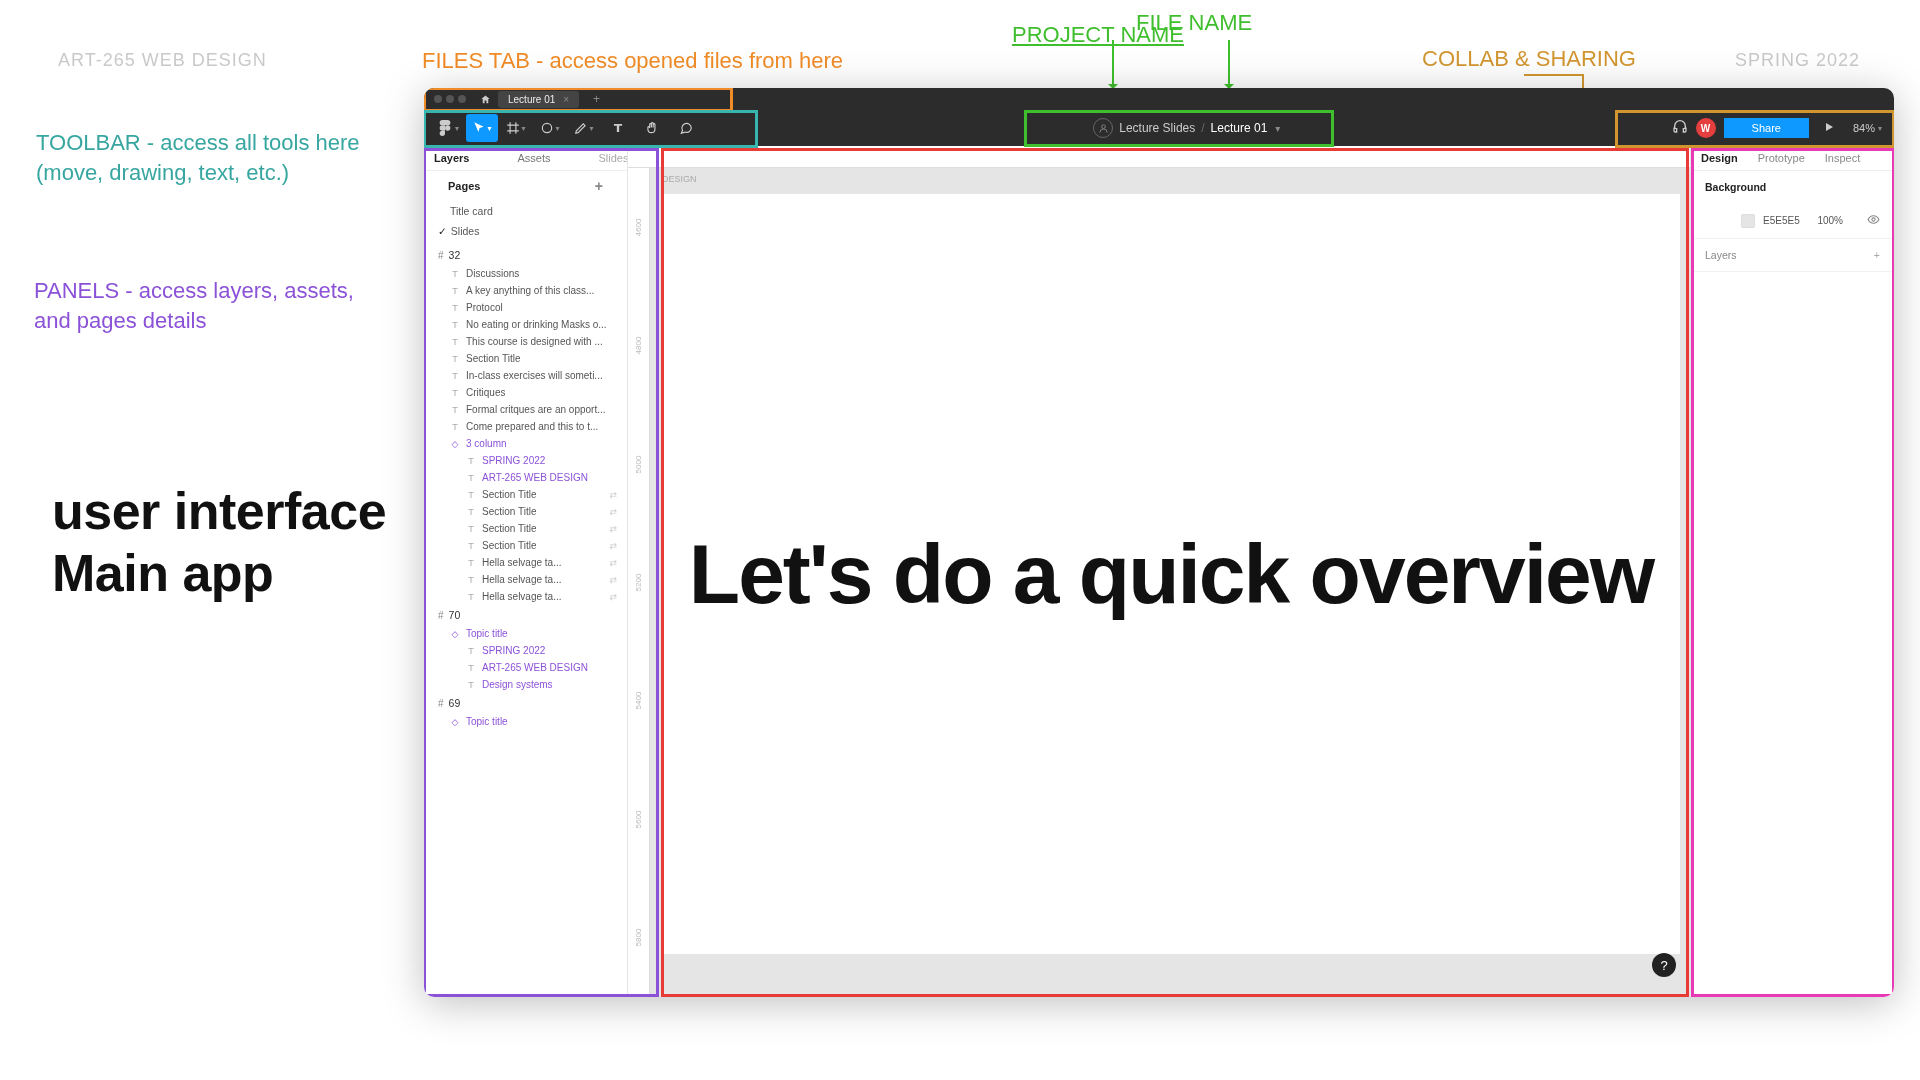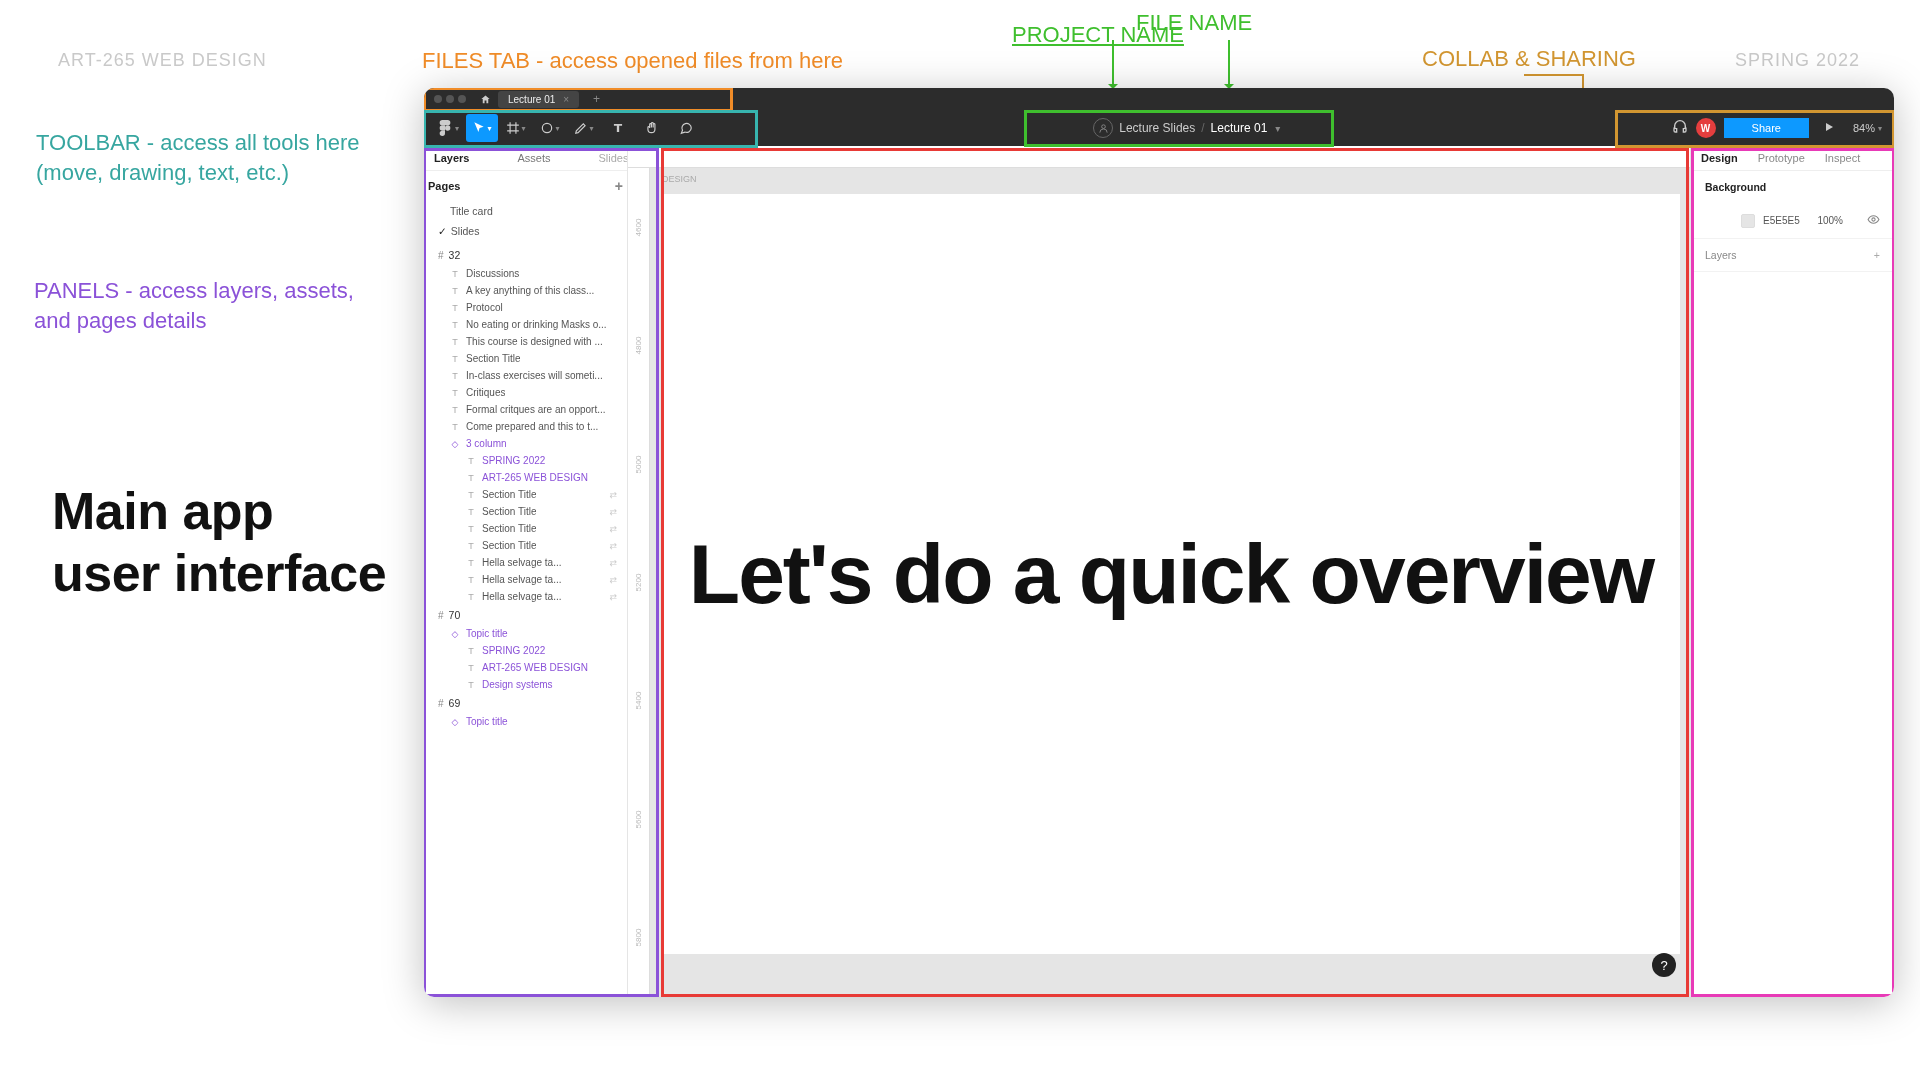--- a/index.html
+++ b/index.html
@@ -58,21 +58,21 @@
 
 
 .app-body { display: flex; height: calc(100% - 58px); background:#e5e5e5; }
 
 
 .left-panel { width: 204px; background: #fff; border-right: 1px solid #e5e5e5; display: flex; flex-direction: column; font-size: 11px; color:#333; overflow:hidden; }
 .panel-tabs { display:flex; border-bottom:1px solid #eee; font-size:11px; color:#777;gap:28px; }
 .panel-tabs div { padding:6px 10px; cursor:pointer; }
 .panel-tabs .active-tab { color:#222; font-weight:600; }
 .panel-tabs .slides-tab { margin-left:auto; color:#aaa; padding-right:14px; display:flex; align-items:center; gap:2px; }
-.pages-header { display:flex; justify-content:space-between; align-items:center; padding:7px 4px; font-weight:600; font-size:11px; color:#222; }
+.pages-header { display:flex; justify-content:space-between; align-items:center; padding:7px 24px; font-weight:600; font-size:11px; color:#222; }
 .pages-header .plus { color:#888; cursor:pointer; font-size:14px; }
 .page-item { padding:4px 10px 4px 26px; font-size:10.5px; color:#555; cursor:pointer; }
 .page-item.checked::before { content:'✓'; position:relative; left:-12px; margin-right:-8px; color:#222; }
 .layers-list { flex:1; overflow-y:auto; padding-top:4px; }
 .frame-header { display:flex; align-items:center; gap:5px; padding:4px 10px 4px 14px; font-size:10.5px; font-weight:500; color:#333; cursor:pointer; }
 .frame-header .hash { font-size:10px; color:#888; }
 .layer-item { display:flex; align-items:center; gap:6px; padding:3px 10px 3px 26px; font-size:10px; color:#555; cursor:pointer; white-space:nowrap; overflow:hidden; text-overflow:ellipsis; justify-content:space-between; }
 .layer-item .li-left { display:flex; align-items:center; gap:6px; overflow:hidden; }
 .layer-item .t-icon { color:#aaa; font-size:9px; width:10px; text-align:center; }
 .layer-item .o-icon { color:#aaa; font-size:9px; width:10px; text-align:center; }
@@ -113,22 +113,22 @@
 .hl-rightpanel { top:60px; right:-1px; width:204px; height:849px; border-color:#e83ab7; }
 
 .ruler-left-wrap { position:absolute; top:22px; left:0; width:22px; bottom:0; }
 </style>
 </head>
 <body>
 
 <div class="slide-header-left">ART-265 WEB DESIGN</div>
 <div class="slide-header-right">SPRING 2022</div>
 <div class="main-title">
+  <div>user interface</div>
   <div>Main app</div>
-  <div>user interface</div>
 </div>
 
 <div class="anno anno-files">FILES TAB - access opened files from here</div>
 <div class="anno anno-project">
   <div>PROJECT NAME</div>
 </div>
 <div class="anno anno-file">
   <div>FILE NAME</div>
 </div>
 <div class="anno anno-collab">COLLAB &amp; SHARING</div>

